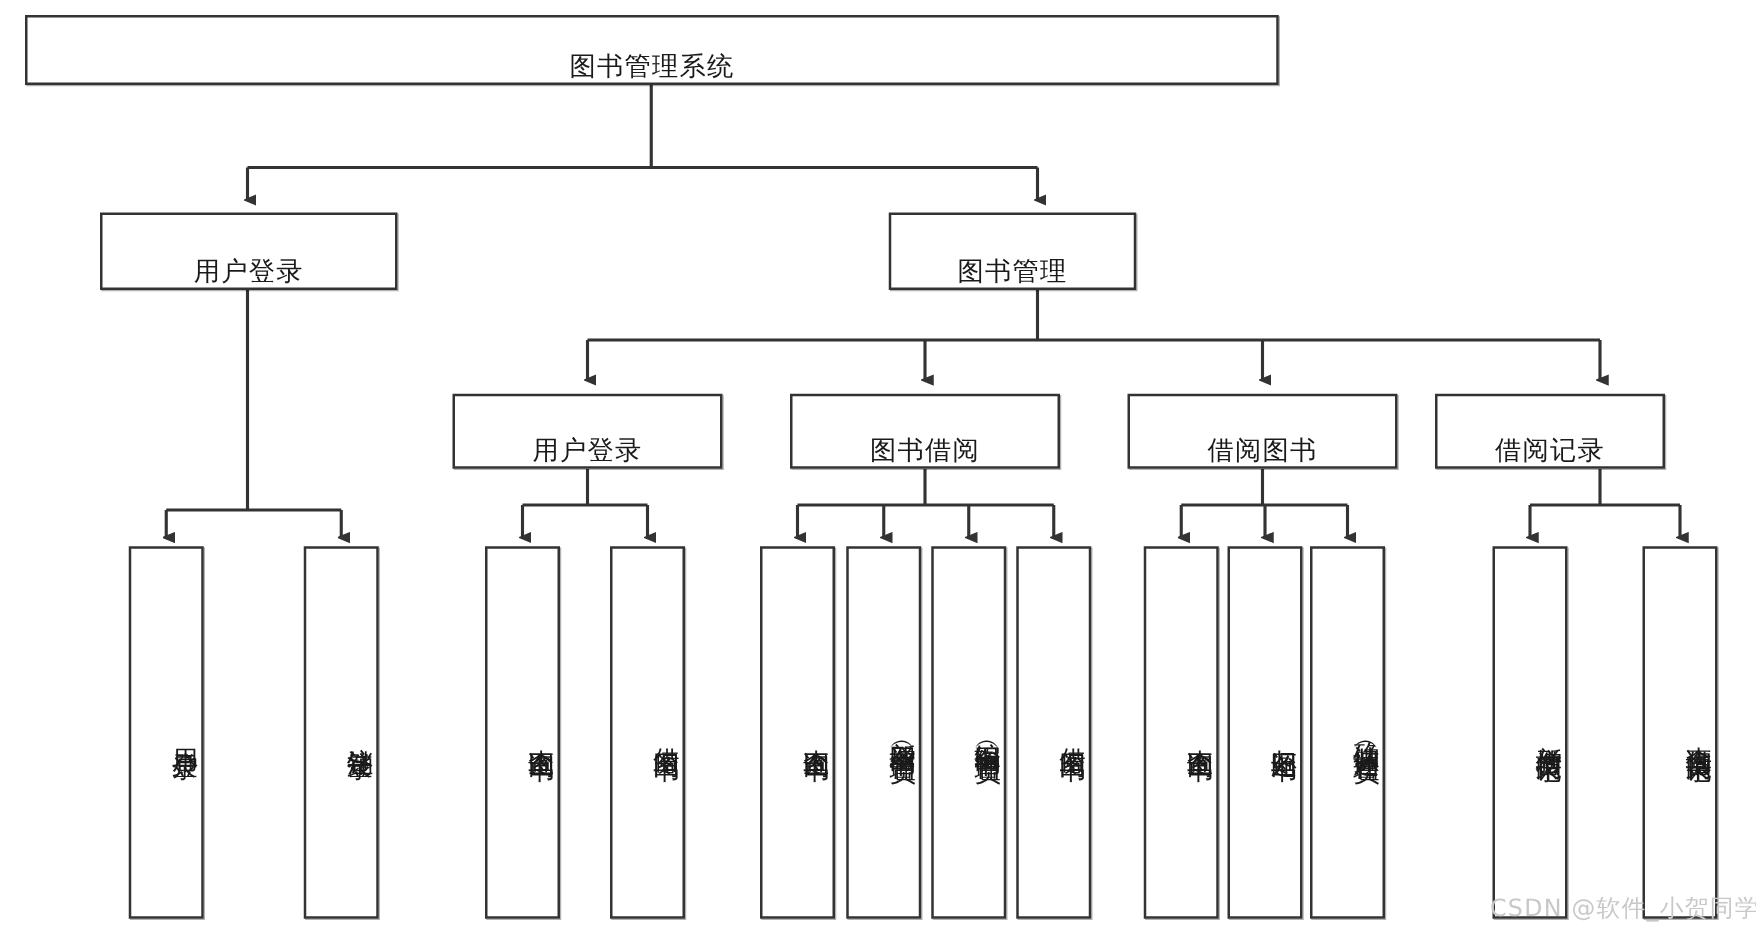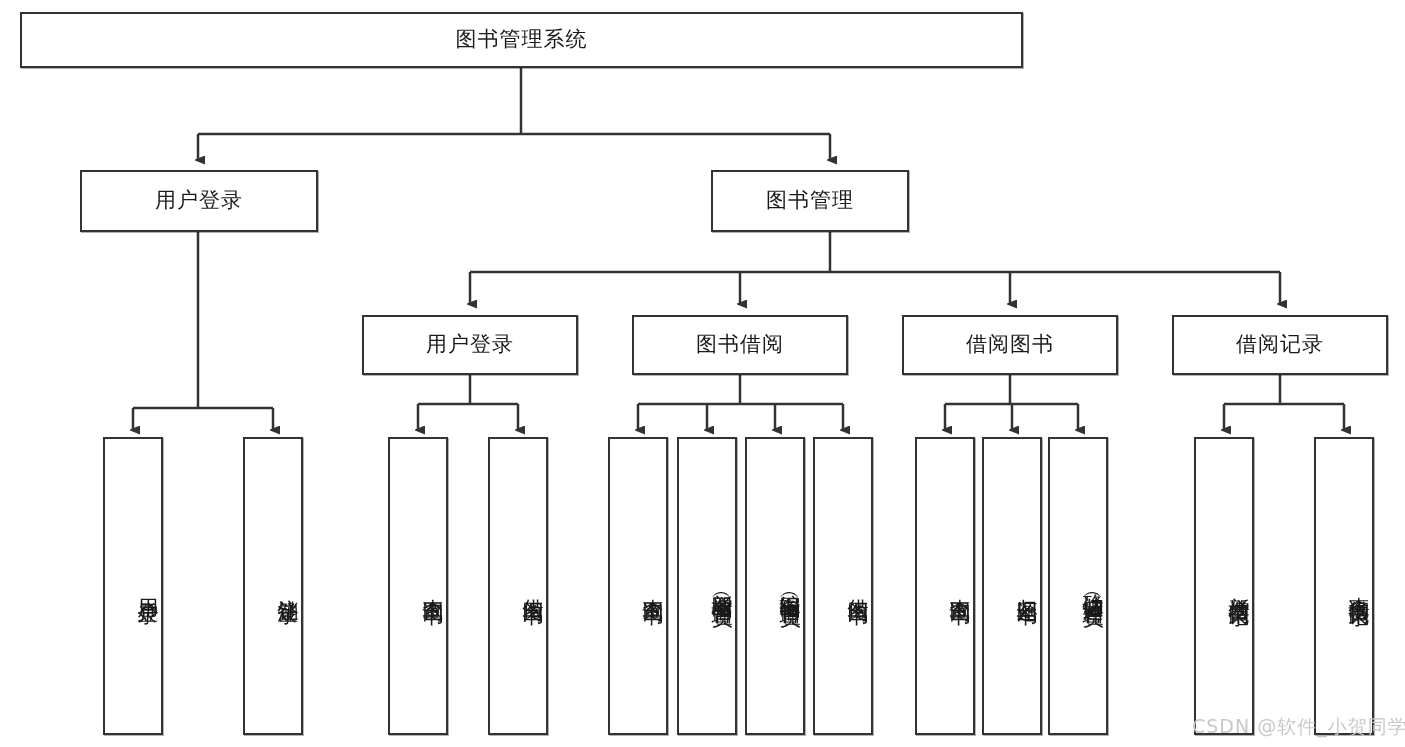--- a/index.html
+++ b/index.html
@@ -33,20 +33,21 @@
     display: flex;
     align-items: center;
     justify-content: center;
     color: #1a1a1a;
     box-shadow: 1px 1px 0 rgba(0,0,0,0.30);
   }
   .node.horizontal {
     font-size: 21px;
     letter-spacing: 1px;
     line-height: 1.2;
+    align-items: flex-end;
   }
   .node.vertical {
     writing-mode: vertical-rl;
     text-orientation: upright;
     font-size: 21px;
     line-height: 1.32;
     letter-spacing: 2px;
     padding: 8px 0;
     white-space: normal;
     align-items: flex-start;
@@ -132,21 +133,21 @@
 
   <div class="node horizontal" style="left:362px; top:315px; width:216px; height:60px;">
     <span>用户登录</span>
   </div>
   <div class="node horizontal" style="left:632px; top:315px; width:216px; height:60px;">
     <span>图书借阅</span>
   </div>
   <div class="node horizontal" style="left:902px; top:315px; width:216px; height:60px;">
     <span>借阅图书</span>
   </div>
-  <div class="node horizontal" style="left:1172px; top:315px; width:216px; height:60px;">
+  <div class="node horizontal" style="left:1148px; top:315px; width:184px; height:60px;">
     <span>借阅记录</span>
   </div>
 
   <div class="node vertical" style="left:103px; top:437px; width:60px; height:298px;">
     <span>用户登录</span>
   </div>
   <div class="node vertical" style="left:243px; top:437px; width:60px; height:298px;">
     <span>注销登录</span>
   </div>
 

